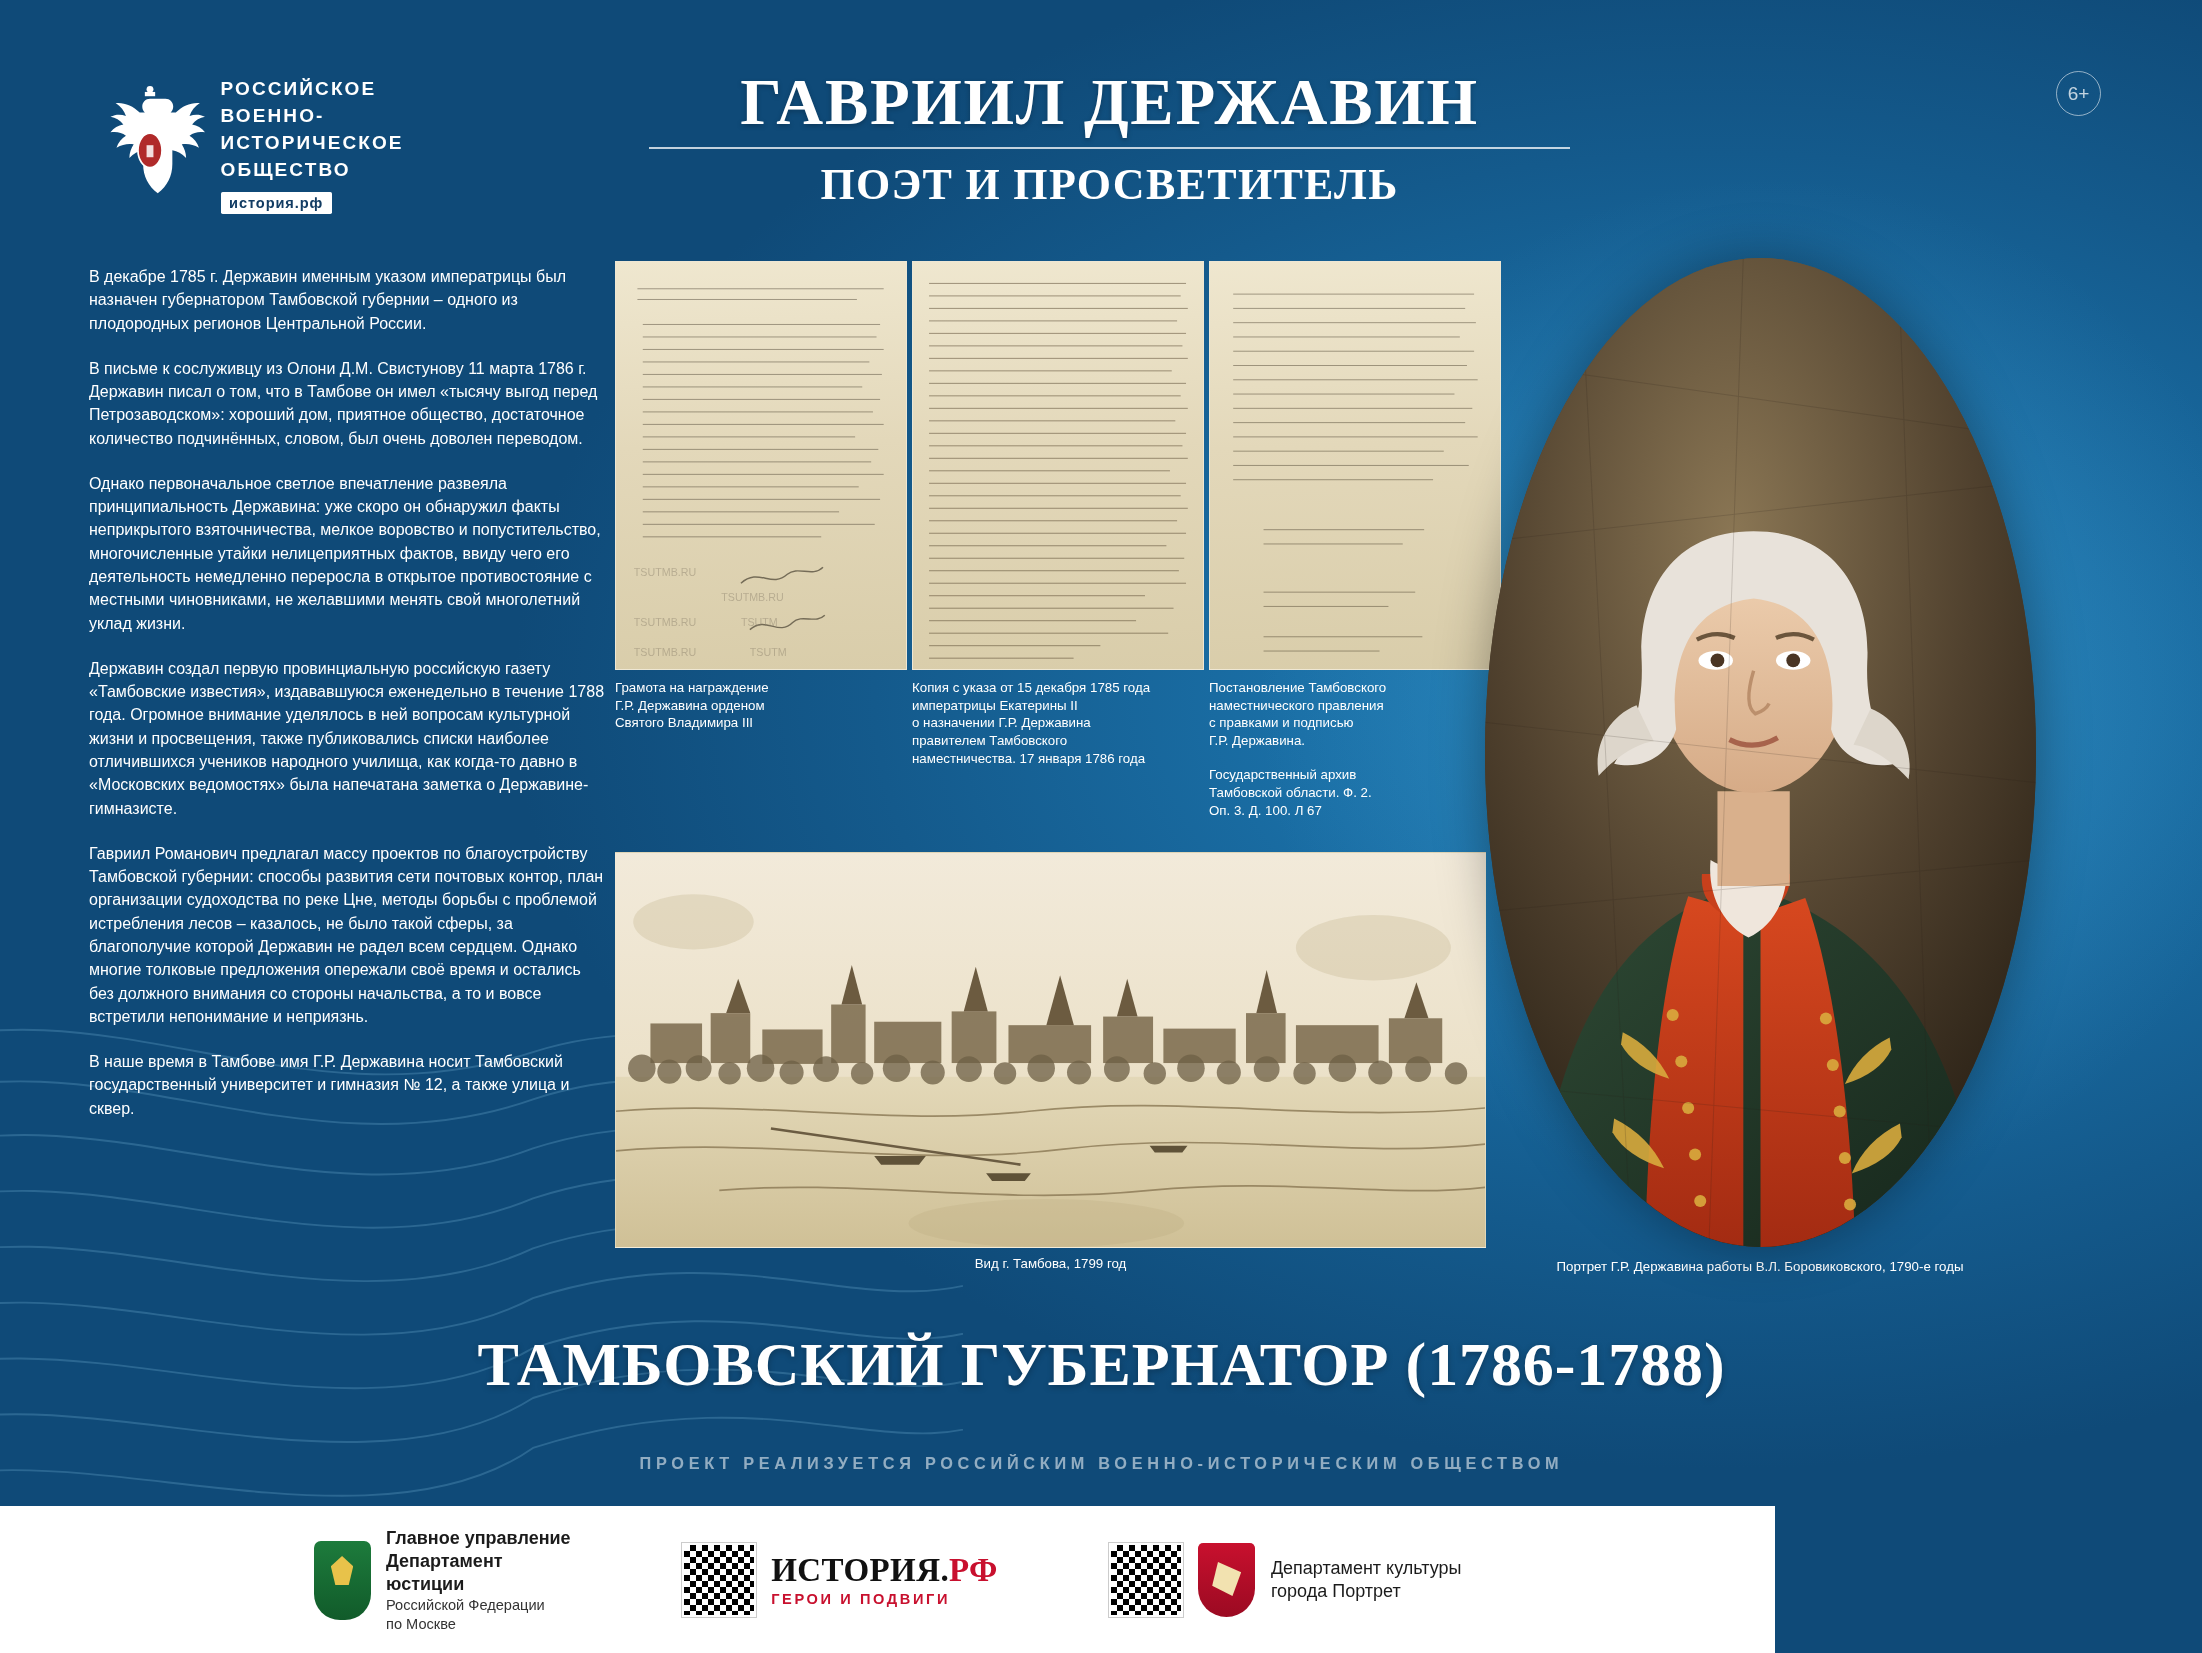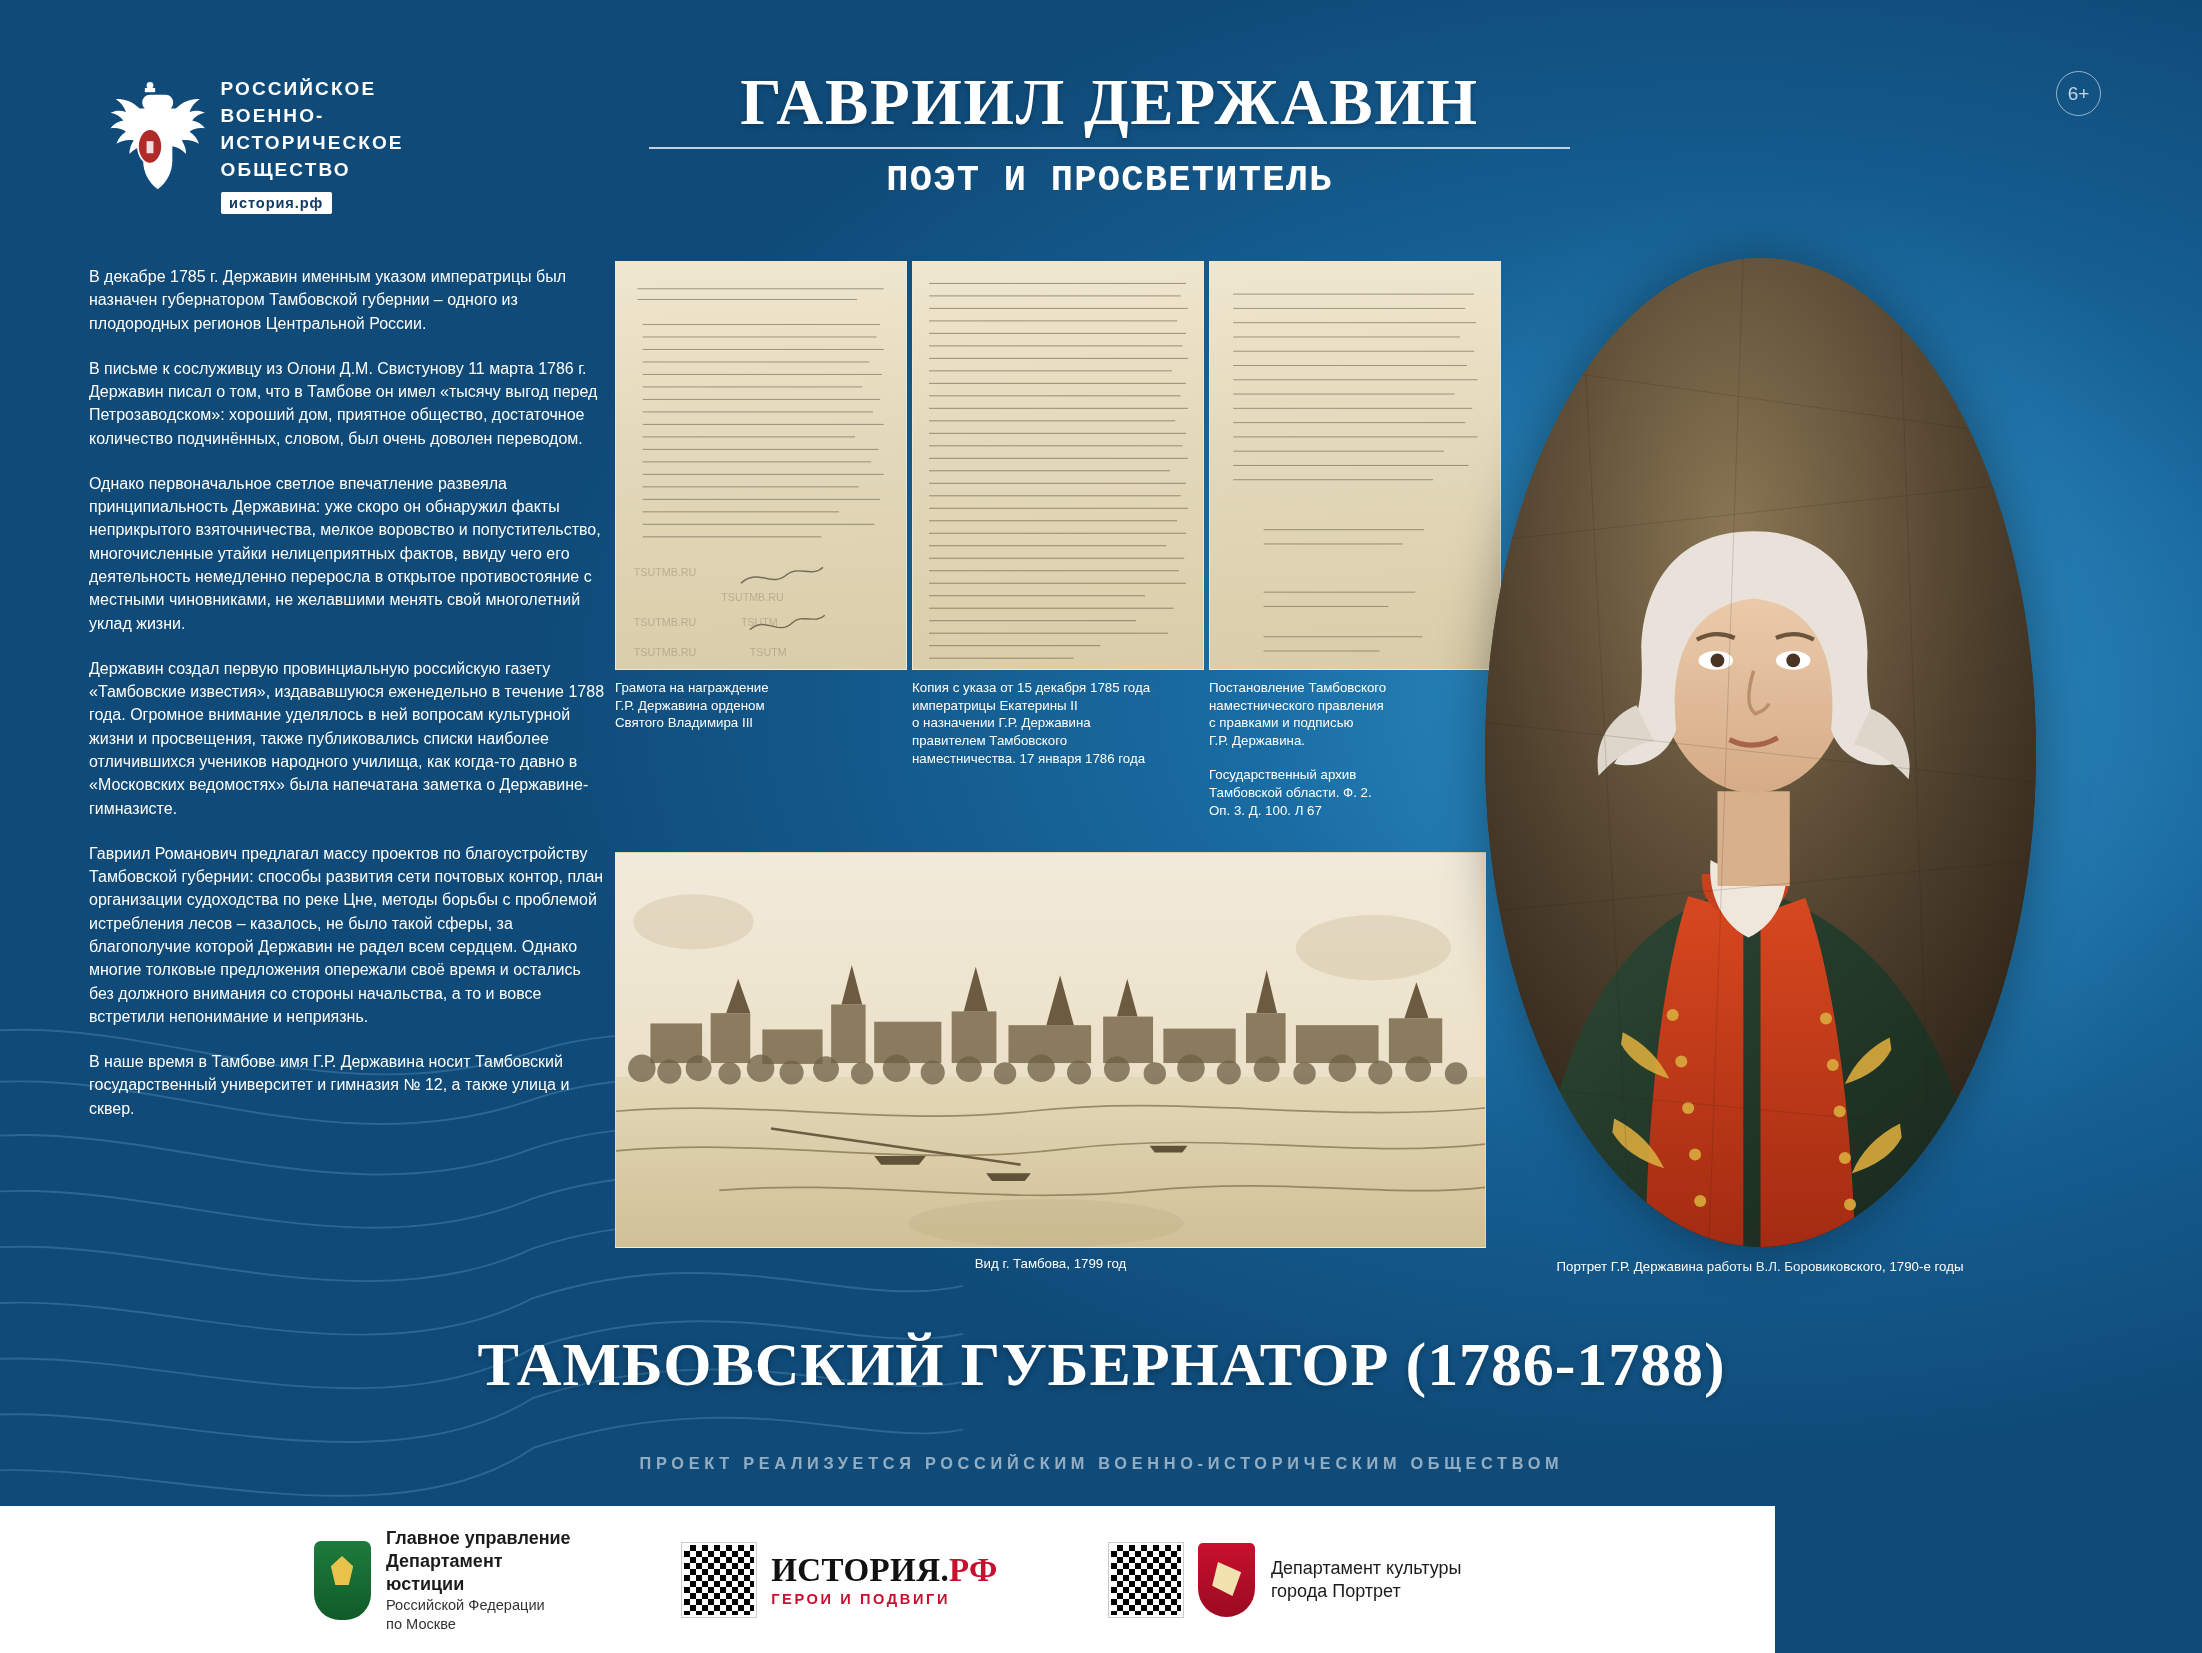--- a/index.html
+++ b/index.html
@@ -40,21 +40,21 @@
     background: radial-gradient(circle, rgba(90,180,225,0.35) 0%, rgba(90,180,225,0.0) 65%);
     pointer-events: none;
   }
 
   
   .logo-block {
     position: absolute;
     left: 95px;
     top: 76px;
     display: flex;
-    align-items: center;
+    align-items: flex-end;
     gap: 15.5px;
   }
   .eagle {
     width: 110px;
     height: 129px;
     position: relative;
   }
   .logo-text {
     color: #ffffff;
     font-size: 19px;
@@ -108,23 +108,23 @@
     text-shadow: 0 1.7px 5.2px rgba(0,0,0,0.25);
   }
   .title-rule {
     height: 1.7px;
     background: rgba(255,255,255,0.75);
     margin: 12px auto 10.3px auto;
     width: 921px;
   }
   .sub-title {
     color: #ffffff;
-    font-family: Liberation Mono, monospace;
+    font-family: Liberation Serif, serif;
     font-weight: bold;
-    font-size: 37px;
+    font-size: 44px;
     letter-spacing: 1.3px;
   }
 
   
   .text-col {
     position: absolute;
     left: 89px;
     top: 265px;
     width: 516px;
     color: #ffffff;

